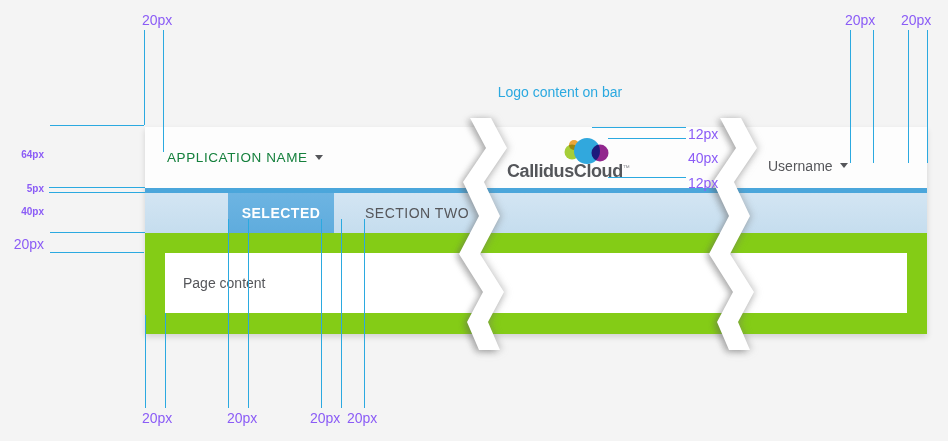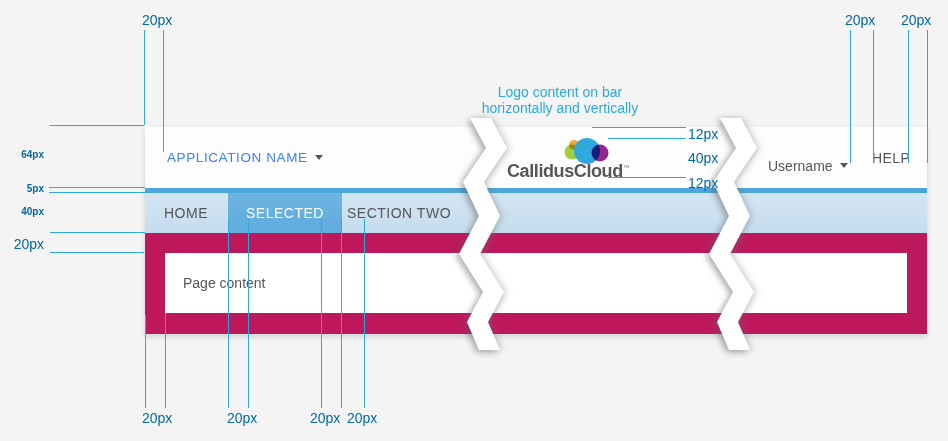--- a/index.html
+++ b/index.html
@@ -20,21 +20,21 @@
     z-index: 1;
   }
   .bar-header {
     position: relative; width: 100%; height: 61px;
     background: #fdfdfd;
   }
   .app-name {
     position: absolute; left: 22px; top: 0; height: 100%;
     display: flex; align-items: center;
     font-size: 13.5px; letter-spacing: .6px;
-    color: #3b82f6; cursor: pointer;
+    color: #15803d; cursor: pointer;
   }
   .caret {
     display: inline-block; width: 0; height: 0; margin-left: 7px;
     border-left: 4px solid transparent; border-right: 4px solid transparent;
     border-top: 5px solid #55565a;
   }
   .logo {
     position: absolute; left: 362px; top: 8px; width: 112px; height: 48px;
   }
   .logo-circles { position: absolute; left: 55px; top: 3px; }
@@ -59,47 +59,47 @@
     position: relative; width: 100%; height: 40px;
     background: linear-gradient(#d3e5f3, #c5ddee);
   }
   .nav-item {
     position: absolute; top: 0; height: 100%;
     display: flex; align-items: center;
     font-size: 14px; letter-spacing: .5px; color: #55565a; cursor: pointer;
   }
   .nav-home { left: 19px; }
   .nav-selected {
-    left: 83px; width: 114px; justify-content: center;
+    left: 83px; width: 106px; justify-content: center;
     background: linear-gradient(#6db4e2, #5facdd);
-    color: #ffffff; font-weight: normal;
-  }
-  .nav-section-two { left: 202px; }
+    color: #ffffff; font-weight: bold;
+  }
+  .nav-section-two { left: 220px; }
   .bar-content {
     position: relative; width: 100%; height: 101px;
-    background: #be185d;
+    background: #84cc16;
   }
   .page-panel {
     position: absolute; left: 20px; top: 20px; width: 742px; height: 60px;
     background: #ffffff;
     display: flex; align-items: center;
     font-size: 14px; color: #55565a; padding-left: 18px;
   }
 
   
   .tear {
     position: absolute; top: 118px; z-index: 5;
     filter: drop-shadow(-3px 2px 3px rgba(90,90,90,.45))
             drop-shadow(3px 0 3px rgba(120,120,120,.28));
   }
   .tear-1 { left: 450px; }
   .tear-2 { left: 700px; }
 
   
-  .ann { position: absolute; color: #0369a1; font-size: 14px; z-index: 10; white-space: nowrap; }
+  .ann { position: absolute; color: #8b5cf6; font-size: 14px; z-index: 10; white-space: nowrap; }
   .ann.bold { font-weight: bold; font-size: 10px; }
   .ann.right-col { width: 36px; text-align: right; }
   .vline { position: absolute; width: 1px; background: #2ba9e0; z-index: 10; }
   .hline { position: absolute; height: 1px; background: #2ba9e0; z-index: 10; }
   .note {
     position: absolute; left: 450px; top: 84px; width: 220px;
     text-align: center; color: #2ba9e0; font-size: 14px; line-height: 16px;
     z-index: 10;
   }
 </style>
@@ -124,27 +124,25 @@
           <circle cx="38" cy="15" r="8.5" fill="#93278f" style="mix-blend-mode:multiply"></circle>
         </svg>
         <div class="logo-text"><span>CallidusCloud</span><span class="logo-tm">™</span></div>
       </div>
 
       <div class="user-menu">
         <span>Username</span>
         <span class="caret"></span>
       </div>
 
-      <div class="help-link">HELP</div>
     </div>
 
     <div class="bar-divider"></div>
 
     <div class="bar-nav">
-      <div class="nav-item nav-home">HOME</div>
       <div class="nav-item nav-selected">SELECTED</div>
       <div class="nav-item nav-section-two">SECTION TWO</div>
     </div>
 
     <div class="bar-content">
       <div class="page-panel">
         <span>Page content</span>
       </div>
     </div>
   </div>
@@ -165,21 +163,20 @@
   <div class="ann bold right-col" style="left:8px; top:183px;">5px</div>
   <div class="ann bold right-col" style="left:8px; top:206px;">40px</div>
   <div class="ann right-col" style="left:8px; top:236px;">20px</div>
   <div class="hline" style="left:49px; top:187px; width:96px;"></div>
   <div class="hline" style="left:49px; top:192px; width:96px;"></div>
   <div class="hline" style="left:50px; top:232px; width:95px;"></div>
   <div class="hline" style="left:50px; top:252px; width:94px;"></div>
 
   <div class="note">
     <div>Logo content on bar</div>
-    <div>horizontally and vertically</div>
   </div>
   <div class="hline" style="left:592px; top:127px; width:94px;"></div>
   <div class="hline" style="left:608px; top:138px; width:78px;"></div>
   <div class="hline" style="left:608px; top:177px; width:78px;"></div>
   <div class="ann" style="left:688px; top:126px;">12px</div>
   <div class="ann" style="left:688px; top:150px;">40px</div>
   <div class="ann" style="left:688px; top:175px;">12px</div>
 
   <div class="ann" style="left:845px; top:12px;">20px</div>
   <div class="ann" style="left:901px; top:12px;">20px</div>

